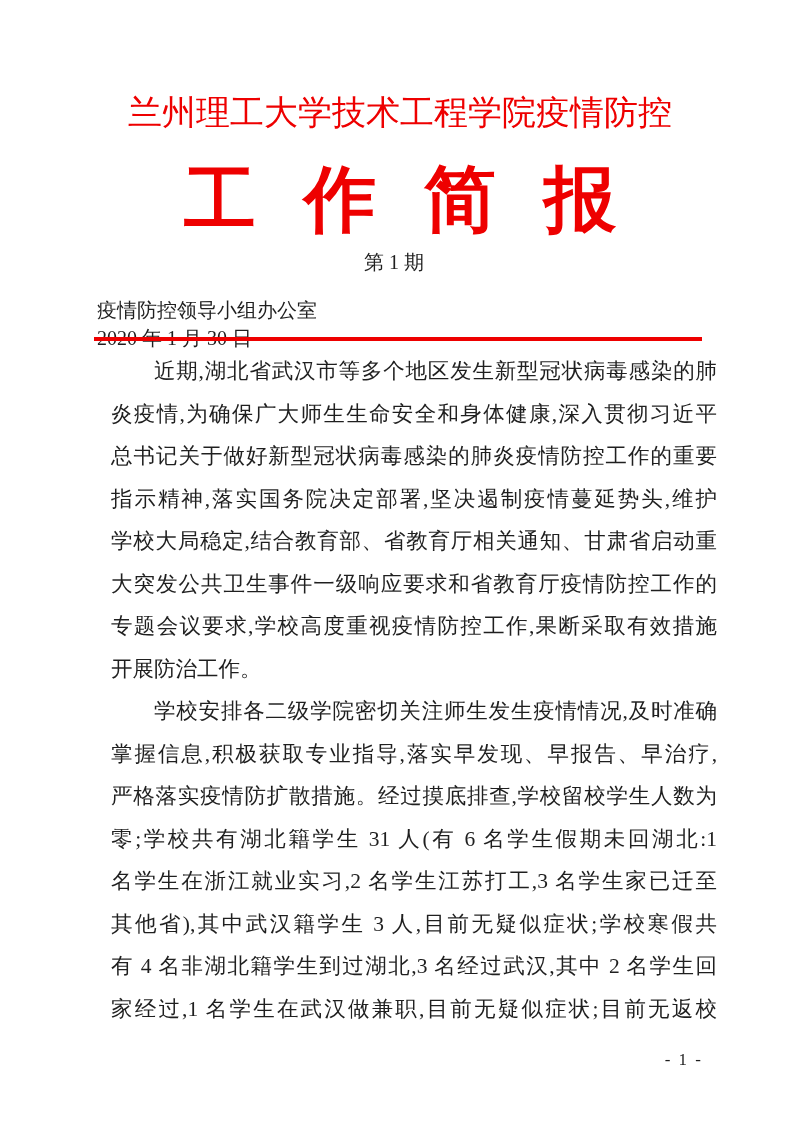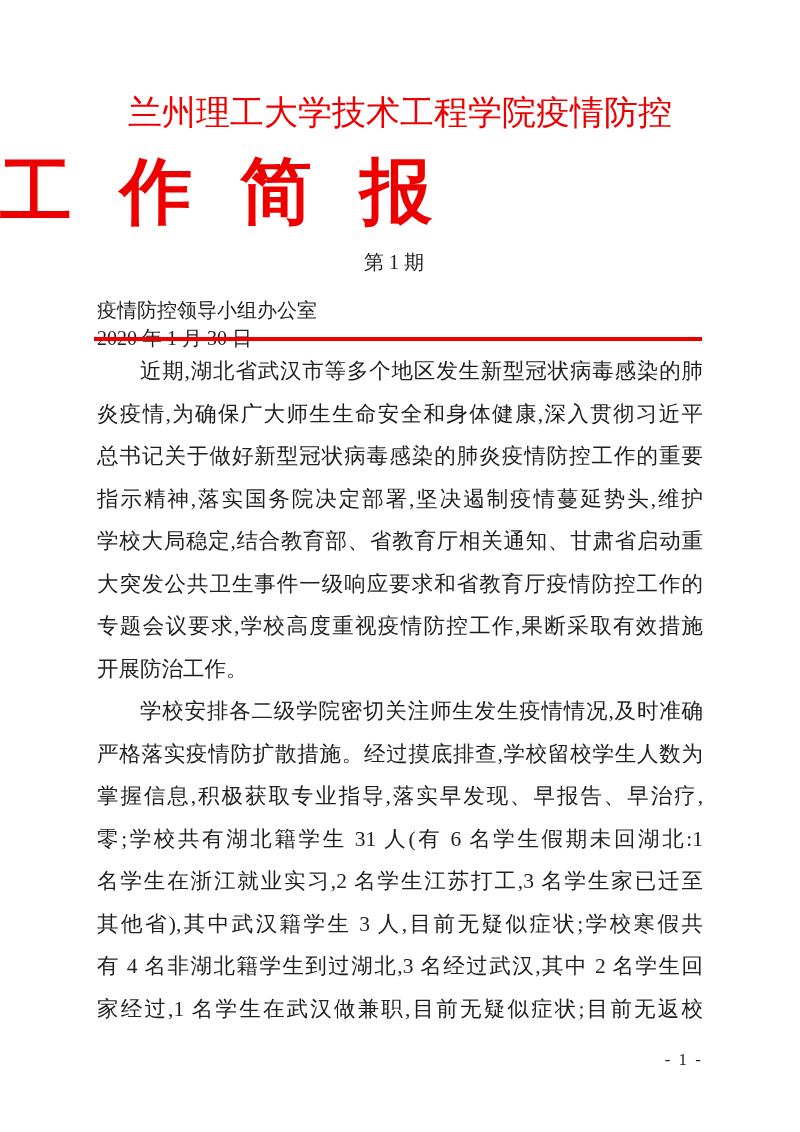--- a/index.html
+++ b/index.html
@@ -21,22 +21,22 @@
     position:absolute;top:90px;left:0;right:0;
     text-align:center;
     font-family:"Liberation Sans", sans-serif;
     font-weight:400;
     font-size:34px;
     line-height:44px;
     color:var(--accent);
     white-space:nowrap;
   }
   .doc-title-wrap{
-    position:absolute;top:148px;left:0;right:0;
-    display:flex;justify-content:flex-start;
+    position:absolute;top:156px;left:0;right:0;
+    display:flex;justify-content:center;
   }
   .doc-title{
     font-family:"Liberation Serif", serif;
     font-weight:700;
     font-size:72px;
     line-height:88px;
     color:var(--accent);
     letter-spacing:48px;
     margin-right:-48px; 
     white-space:nowrap;
@@ -52,21 +52,21 @@
     display:flex;justify-content:space-between;align-items:baseline;
     font-size:20px;line-height:28px;
     white-space:nowrap;
     flex-direction:column;
   }
   .rule{
     position:absolute;top:337px;left:94px;width:608px;height:4px;
     background:var(--accent);
   }
   .doc-body{
-    position:absolute;top:350px;left:97px;width:606px;
+    position:absolute;top:350px;left:111px;width:606px;
     font-size:21.5px;
     line-height:42.5px;
     font-family:Liberation Serif, serif;
   }
   .paragraph{margin:0;}
   .line{
     text-align:justify;
     text-align-last:justify;
     white-space:normal;
   }
@@ -106,22 +106,22 @@
         <div class="line">炎疫情,为确保广大师生生命安全和身体健康,深入贯彻习近平</div>
         <div class="line">总书记关于做好新型冠状病毒感染的肺炎疫情防控工作的重要</div>
         <div class="line">指示精神,落实国务院决定部署,坚决遏制疫情蔓延势头,维护</div>
         <div class="line">学校大局稳定,结合教育部、省教育厅相关通知、甘肃省启动重</div>
         <div class="line">大突发公共卫生事件一级响应要求和省教育厅疫情防控工作的</div>
         <div class="line">专题会议要求,学校高度重视疫情防控工作,果断采取有效措施</div>
         <div class="line flush">开展防治工作。</div>
       </div>
       <div class="paragraph">
         <div class="line first">学校安排各二级学院密切关注师生发生疫情情况,及时准确</div>
+        <div class="line">掌握信息,积极获取专业指导,落实早发现、早报告、早治疗,</div>
         <div class="line">严格落实疫情防扩散措施。经过摸底排查,学校留校学生人数为</div>
-        <div class="line">掌握信息,积极获取专业指导,落实早发现、早报告、早治疗,</div>
         <div class="line">零;学校共有湖北籍学生 31 人(有 6 名学生假期未回湖北:1</div>
         <div class="line">名学生在浙江就业实习,2 名学生江苏打工,3 名学生家已迁至</div>
         <div class="line">其他省),其中武汉籍学生 3 人,目前无疑似症状;学校寒假共</div>
         <div class="line">有 4 名非湖北籍学生到过湖北,3 名经过武汉,其中 2 名学生回</div>
         <div class="line">家经过,1 名学生在武汉做兼职,目前无疑似症状;目前无返校</div>
       </div>
     </div>
 
   <div class="footer">
     <span>- 1 -</span>

